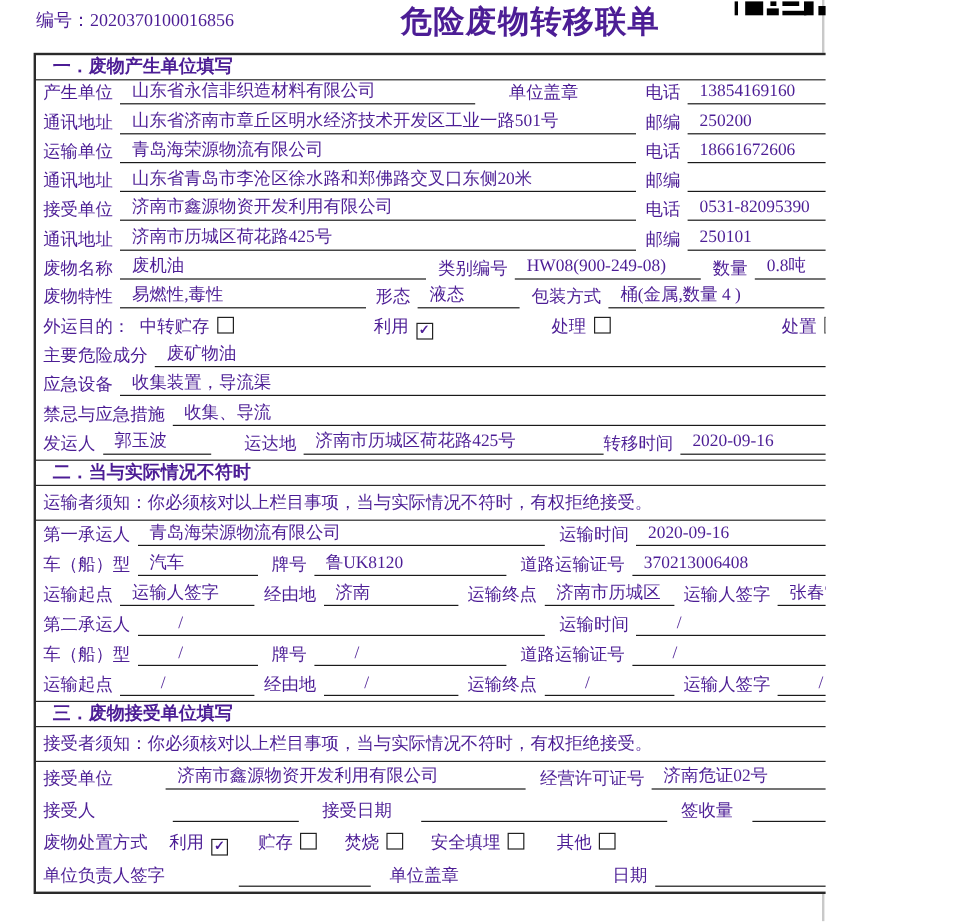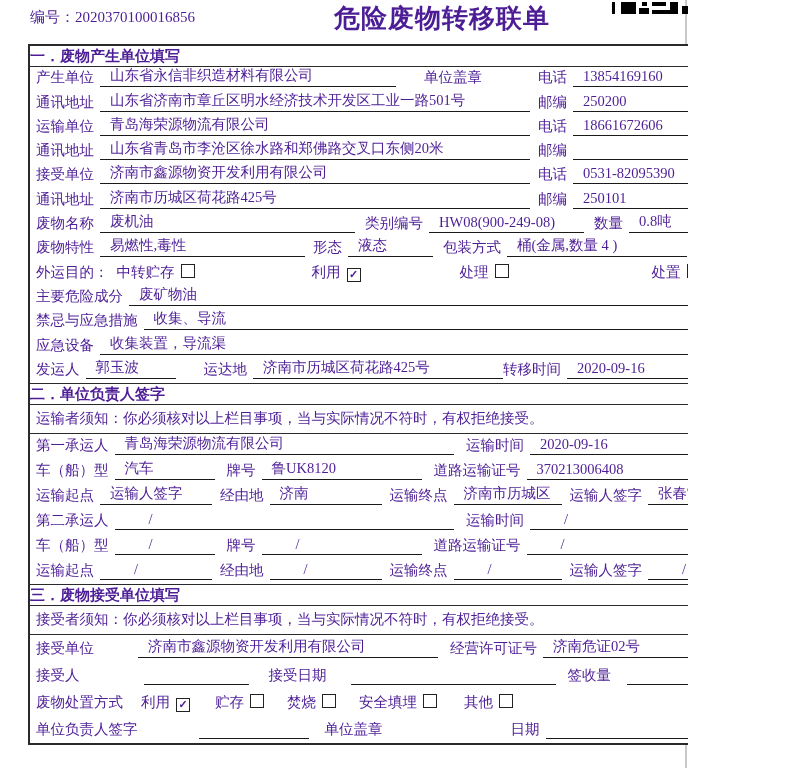--- a/index.html
+++ b/index.html
@@ -3,21 +3,21 @@
 <meta charset="utf-8">
 <style>
   html,body{margin:0;padding:0;background:#fff;}
   .page{position:relative;width:688px;height:768px;background:#ffffff;overflow:hidden;
         font-family:Liberation Serif, serif;color:#4c1d95;}
   .page-edge{position:absolute;top:0;bottom:0;right:1px;width:2px;background:#c9c9c9;}
   .serial{position:absolute;left:30px;top:8px;font-size:15px;white-space:nowrap;}
   .doc-title{position:absolute;left:334px;top:1px;font-size:26px;font-weight:bold;letter-spacing:1px;white-space:nowrap;}
   .qr{position:absolute;left:612px;top:0;}
   .form{position:absolute;left:28px;top:44px;width:727px;border:2px solid #2a2a2a;box-sizing:border-box;background:#fff;}
-  .sec-title{height:20px;line-height:20px;font-weight:bold;font-size:15px;padding-left:0;
+  .sec-title{height:20px;line-height:20px;font-weight:bold;font-size:15px;padding-left:14px;
              border-bottom:1.5px solid #2a2a2a;}
   .sec-title.mid{border-top:1.5px solid #2a2a2a;}
   .notice{height:29px;display:flex;align-items:center;padding:0 6px;font-size:14.5px;
           border-bottom:1px solid #2a2a2a;box-sizing:border-box;}
   .row{display:flex;align-items:flex-end;padding:0 8px 4px 6px;box-sizing:border-box;font-size:14.5px;}
   .s1 .row{height:24.3px;}
   .s2 .row{height:25px;}
   .s3 .row{height:27px;}
   .lbl{white-space:nowrap;margin-right:6px;}
   .u{border-bottom:1px solid #1a1a1a;padding:13px 2px 1px 10px;white-space:nowrap;box-sizing:border-box;min-height:17px;}
@@ -141,40 +141,40 @@
           <span>处置</span><span class="cb"><i></i></span>
         </span>
       </div>
 
       <div class="row">
         <span class="lbl">主要危险成分</span>
         <span class="u grow">废矿物油</span>
       </div>
 
       <div class="row">
+        <span class="lbl">应急设备</span>
+        <span class="u grow">收集装置，导流渠</span>
+      </div>
+
+      <div class="row">
         <span class="lbl">禁忌与应急措施</span>
         <span class="u grow">收集、导流</span>
-      </div>
-
-      <div class="row">
-        <span class="lbl">应急设备</span>
-        <span class="u grow">收集装置，导流渠</span>
       </div>
 
       <div class="row">
         <span class="lbl">发运人</span>
         <span class="u" style="flex:0 0 90px">郭玉波</span>
         <span class="lbl" style="margin-left:28px">运达地</span>
         <span class="u" style="flex:0 0 250px">济南市历城区荷花路425号</span>
         <span class="lbl" style="">转移时间</span>
         <span class="u grow">2020-09-16</span>
       </div>
     </div>
 
-    <div class="sec-title mid">二．单位负责人签字</div>
+    <div class="sec-title mid">二．当与实际情况不符时</div>
     <div class="s2">
 
       <div class="notice">运输者须知：你必须核对以上栏目事项，当与实际情况不符时，有权拒绝接受。</div>
 
       <div class="row">
         <span class="lbl">第一承运人</span>
         <span class="u grow">青岛海荣源物流有限公司</span>
         <span class="lbl" style="margin-left:12px">运输时间</span>
         <span class="u" style="flex:0 0 165px">2020-09-16</span>
         <span style="flex:0 0 50px"></span>

